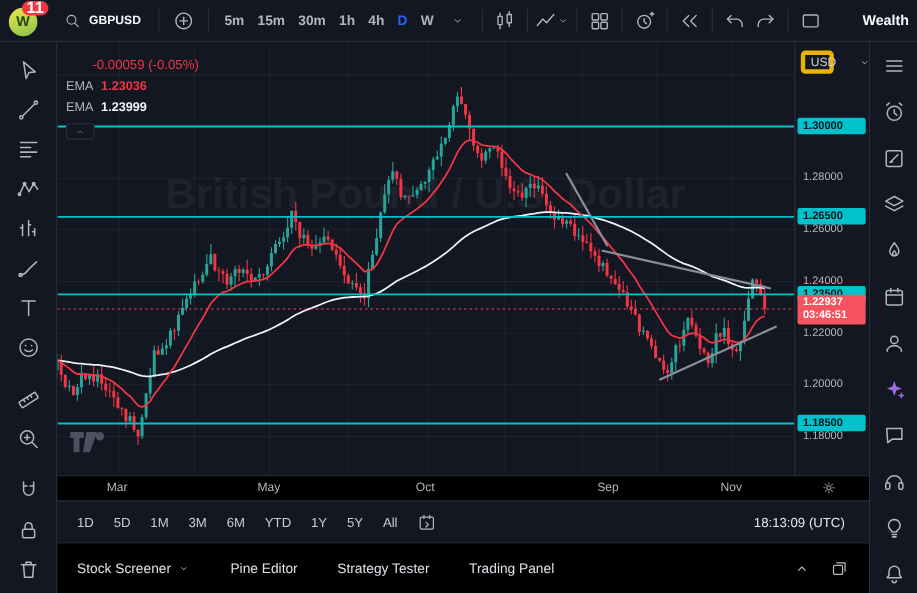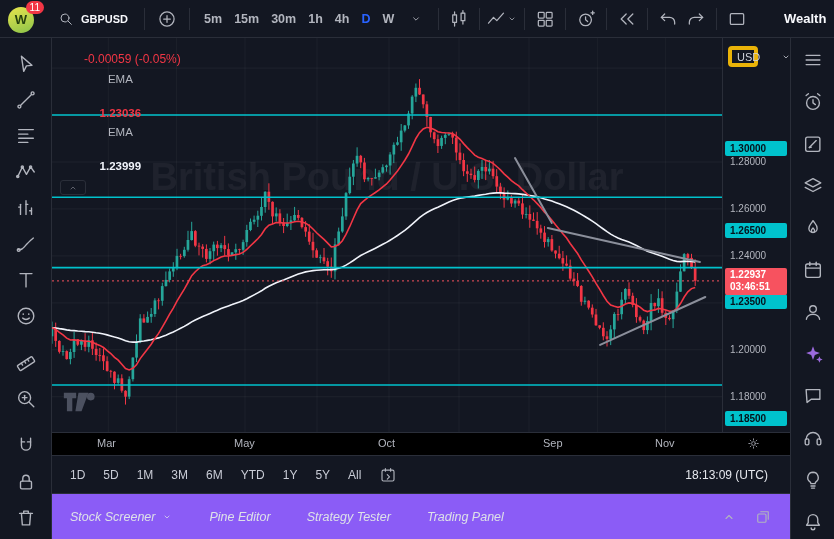--- a/index.html
+++ b/index.html
@@ -5,21 +5,21 @@
   html,body{margin:0;padding:0;background:#131722;width:834px;height:539px;overflow:hidden;
     font-family:"Liberation Sans",sans-serif;color:#d1d4dc;position:relative;}
   *{box-sizing:border-box;}
   
   #topbar{position:absolute;left:0;top:0;width:834px;height:38px;background:#131722;
     border-bottom:1px solid #2a2e39;display:flex;align-items:center;padding:0 8px;gap:2px;overflow:hidden;z-index:6;}
   #logo-wrap{position:relative;width:30px;height:30px;margin-right:10px;cursor:pointer;flex:none;}
   #logo-circle{position:absolute;left:0;top:3px;width:26px;height:26px;border-radius:50%;
     background:linear-gradient(160deg,#e9e54d,#8bc34a);display:flex;align-items:center;justify-content:center;
     color:#27420f;font-weight:800;font-size:13px;}
-  #badge{position:absolute;right:-6px;top:-3px;background:#f23645;color:#fff;font-size:10px;font-weight:400;
+  #badge{position:absolute;right:-6px;top:-3px;background:#f23645;color:#fff;font-size:15px;font-weight:700;
     border-radius:8px;padding:1px 4px;line-height:11px;}
   #symbol-search{display:flex;align-items:center;gap:7px;padding:4px 8px;border-radius:5px;cursor:pointer;color:#b2b5be;flex:none;}
   #symbol{font-weight:700;font-size:11px;color:#f8f9fd;}
   .tb-sep{width:1px;height:22px;background:#2a2e39;margin:0 6px;flex:none;}
   .tb-btn{display:flex;align-items:center;justify-content:center;height:28px;min-width:28px;border-radius:4px;
     color:#b2b5be;cursor:pointer;flex:none;}
   #intervals{display:flex;align-items:center;flex:none;}
   .interval-btn{padding:0 6px;height:26px;display:flex;align-items:center;font-size:12.5px;font-weight:600;
     color:#b2b5be;border-radius:4px;cursor:pointer;}
   .interval-btn.active{color:#2962ff;}
@@ -34,45 +34,45 @@
   .rt{width:30px;height:28px;display:flex;align-items:center;justify-content:center;color:#b2b5be;border-radius:4px;cursor:pointer;flex:none;}
   
   #main{position:absolute;left:52px;top:38px;width:738px;height:501px;background:#131722;}
   #chart{position:absolute;left:0;top:0;width:738px;height:417px;overflow:hidden;}
   #plot{position:absolute;left:0;top:0;width:670px;height:394px;z-index:1;}
   #watermark{position:absolute;left:0;top:90px;width:670px;text-align:center;z-index:0;pointer-events:none;}
   #wm1{font-size:76px;font-weight:700;color:rgba(255,255,255,0.05);letter-spacing:3px;white-space:nowrap;}
   #wm2{font-size:38px;font-weight:600;color:rgba(255,255,255,0.05);margin-top:28px;white-space:nowrap;}
   #legend{position:absolute;left:8px;top:14px;z-index:3;}
   #chg{color:#f23645;font-size:12px;font-weight:500;margin-left:24px;}
-  .ema-row{display:flex;gap:22px;font-size:11.5px;margin-top:7px;align-items:center;flex-direction:column;}
+  .ema-row{display:flex;gap:7px;font-size:11.5px;margin-top:7px;align-items:center;}
   .ema-label{color:#b2b5be;}
   #collapse{margin-top:8px;width:26px;height:15px;border:1px solid #2a2e39;border-radius:3px;background:#131722;
     color:#787b86;display:flex;align-items:center;justify-content:center;cursor:pointer;}
   #tvlogo{position:absolute;left:10px;top:354px;z-index:2;color:#4c5160;cursor:pointer;}
   #price-axis{position:absolute;left:670px;top:0;width:68px;height:394px;background:#131722;border-left:1px solid #2a2e39;z-index:2;}
   .pa-label{position:absolute;left:7px;font-size:10px;color:#b2b5be;white-space:nowrap;}
   .pa-cyan{left:2px;background:#00c2cc;color:#04121b;font-weight:600;width:62px;height:15px;line-height:15px;
-    padding-left:5px;border-radius:2px;margin-top:34px;}
+    padding-left:5px;border-radius:2px;}
   .pa-cur{position:absolute;left:2px;width:62px;background:#f7525f;color:#fff;border-radius:2px;
     padding:1px 0 2px 5px;font-size:10px;line-height:12px;font-weight:600;z-index:3;}
   #currency{position:absolute;left:5px;top:8px;width:30px;height:21px;border:4px solid #eab308;border-radius:4px;
     background:#131722;display:flex;align-items:center;justify-content:space-between;padding:0 5px;
     font-size:11px;color:#d1d4dc;cursor:pointer;z-index:4;gap:20px;}
   #time-axis{position:absolute;left:0;top:394px;width:738px;height:23px;background:#000000;border-top:1px solid #2a2e39;
     z-index:2;font-size:11px;color:#b2b5be;}
   .ta-label{position:absolute;top:4px;}
   #axis-gear{position:absolute;left:694px;top:3px;color:#9598a1;cursor:pointer;}
   #range-row{position:absolute;left:0;top:417px;width:738px;height:38px;background:#131722;border-top:1px solid #2a2e39;
     display:flex;align-items:center;padding:0 10px;gap:2px;z-index:2;}
   .range-btn{font-size:12px;color:#c9ccd6;padding:4px 8px;border-radius:4px;cursor:pointer;font-weight:500;flex:none;}
   #goto-date{color:#b2b5be;display:flex;align-items:center;margin-left:8px;cursor:pointer;}
   #clock{margin-left:auto;font-size:12px;color:#e6e8ee;padding-right:12px;cursor:pointer;}
-  #footer{position:absolute;left:0;top:455px;width:738px;height:46px;background:#8b5cf6;border-top:1px solid #2a2e39;
-    display:flex;align-items:center;padding:0 18px;gap:36px;z-index:2;font-style:italic;}
+  #footer{position:absolute;left:0;top:455px;width:738px;height:46px;background:#000000;border-top:1px solid #2a2e39;
+    display:flex;align-items:center;padding:0 18px;gap:36px;z-index:2;}
   .ft-tab{font-size:12.5px;color:#dde0e8;display:flex;align-items:center;gap:6px;cursor:pointer;white-space:nowrap;}
   #footer-right{margin-left:auto;display:flex;gap:16px;color:#b2b5be;align-items:center;}
   #footer-right .fbtn{cursor:pointer;display:flex;align-items:center;}
   svg{display:block;}
 </style>
 </head>
 <body>
 
 <header id="topbar">
   <div id="logo-wrap">

